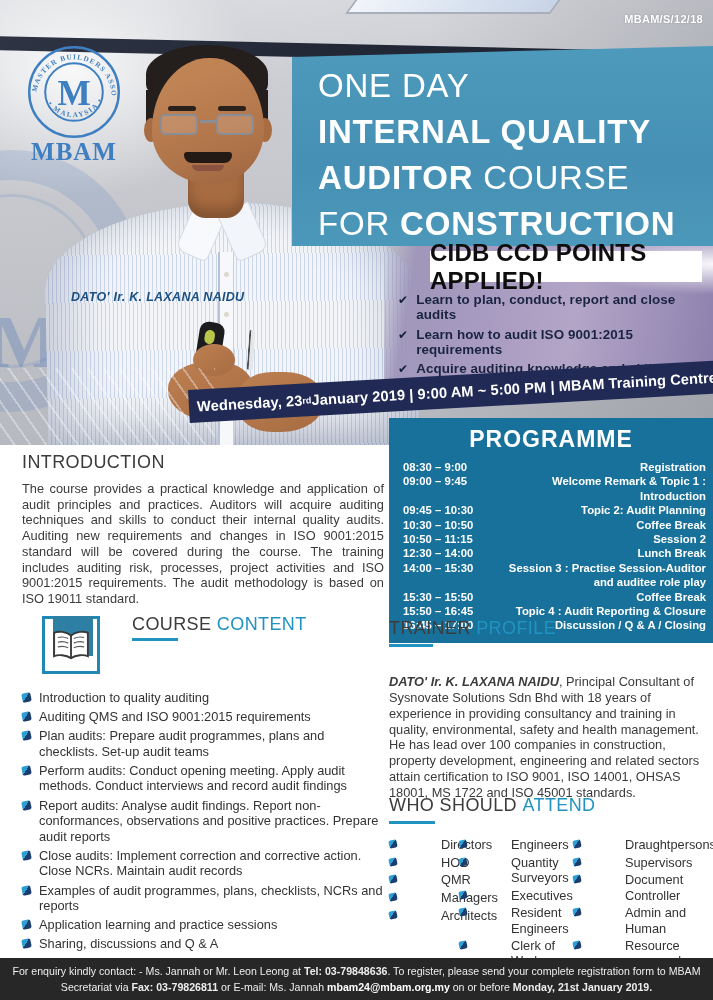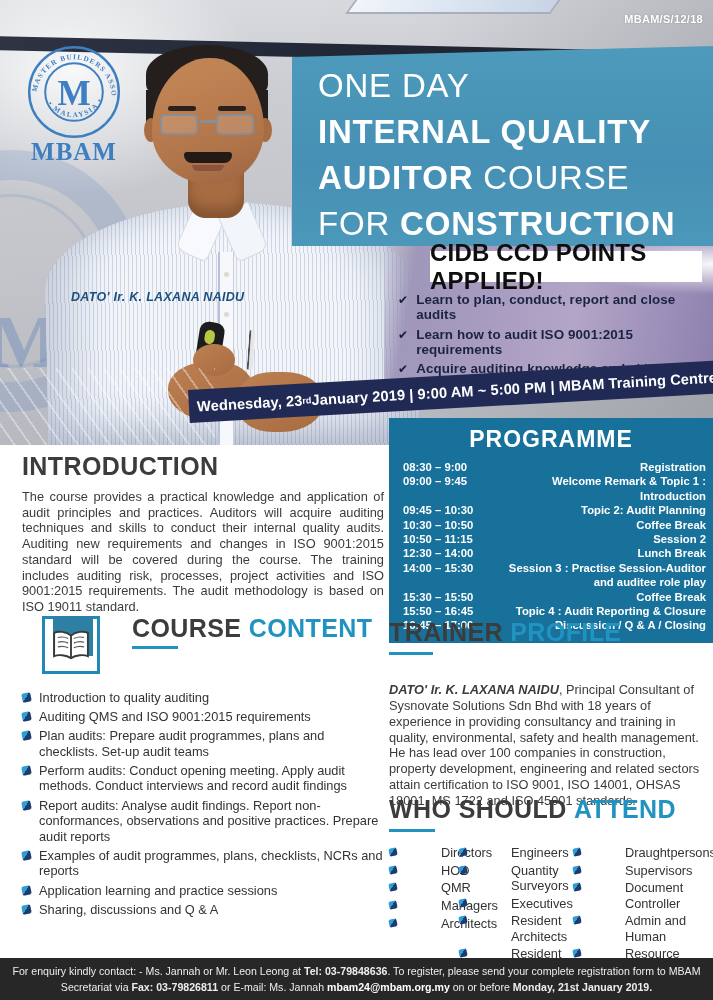--- a/index.html
+++ b/index.html
@@ -112,21 +112,21 @@
 
   .banner { position:absolute; left:188px; top:390px; width:537px; height:33px; background:#202a55;
     transform:rotate(-3.2deg); transform-origin:left top; z-index:6;
     display:flex; align-items:center; justify-content:center;
     color:#fff; font-weight:700; font-size:14.6px; letter-spacing:.1px; white-space:nowrap; }
   .banner sup { font-size:9px; vertical-align:super; }
 
   
   .content-bg { position:absolute; left:0; top:445px; width:100%; height:513px; background:#fff; z-index:4; }
 
-  .h2 { font-size:25px; font-weight:700; color:#3c3c3c; letter-spacing:.4px; white-space:nowrap; }
+  .h2 { font-size:18px; font-weight:400; color:#3c3c3c; letter-spacing:.4px; white-space:nowrap; }
   .h2 .accent { color:#2193c1; }
   .h2-bar { width:46px; height:3px; background:#2193c1; margin-top:5px; }
 
   .intro { position:absolute; left:22px; top:452px; width:362px; z-index:7; }
   .intro p { margin-top:8px; font-size:12.8px; line-height:1.23; color:#3b3b3b; text-align:justify; }
 
   .prog { position:absolute; left:389px; top:418px; width:324px; background:#18719a; z-index:6;
     padding:8px 0 10px 0; }
   .prog-title { text-align:center; color:#fff; font-size:23px; font-weight:800; letter-spacing:1px;
     margin-bottom:7px; }
@@ -347,20 +347,24 @@
         <div class="li-row" data-name="course-content-item">
         <span class="doc-bullet" data-name="doc-bullet-icon"></span>
         <span data-name="course-content-text">Perform audits: Conduct opening meeting. Apply audit methods. Conduct interviews and record audit findings</span>
       </div>
         <div class="li-row" data-name="course-content-item">
         <span class="doc-bullet" data-name="doc-bullet-icon"></span>
         <span data-name="course-content-text">Report audits: Analyse audit findings. Report non-conformances, observations and positive practices. Prepare audit reports</span>
       </div>
         <div class="li-row" data-name="course-content-item">
         <span class="doc-bullet" data-name="doc-bullet-icon"></span>
+        <span data-name="course-content-text">Close audits: Implement correction and corrective action. Close NCRs. Maintain audit records</span>
+      </div>
+        <div class="li-row" data-name="course-content-item">
+        <span class="doc-bullet" data-name="doc-bullet-icon"></span>
         <span data-name="course-content-text">Examples of audit programmes, plans, checklists, NCRs and reports</span>
       </div>
         <div class="li-row" data-name="course-content-item">
         <span class="doc-bullet" data-name="doc-bullet-icon"></span>
         <span data-name="course-content-text">Application learning and practice sessions</span>
       </div>
         <div class="li-row" data-name="course-content-item">
         <span class="doc-bullet" data-name="doc-bullet-icon"></span>
         <span data-name="course-content-text">Sharing, discussions and Q &amp; A</span>
       </div>
@@ -411,24 +415,20 @@
           <div class="li-row" data-name="attend-item">
           <span class="doc-bullet" data-name="doc-bullet-icon"></span>
           <span data-name="attend-text">Quantity Surveyors</span>
         </div>
           <div class="li-row" data-name="attend-item">
           <span class="doc-bullet" data-name="doc-bullet-icon"></span>
           <span data-name="attend-text">Executives</span>
         </div>
           <div class="li-row" data-name="attend-item">
           <span class="doc-bullet" data-name="doc-bullet-icon"></span>
-          <span data-name="attend-text">Resident Architects</span>
-        </div>
-          <div class="li-row" data-name="attend-item">
-          <span class="doc-bullet" data-name="doc-bullet-icon"></span>
           <span data-name="attend-text">Resident Engineers</span>
         </div>
           <div class="li-row" data-name="attend-item">
           <span class="doc-bullet" data-name="doc-bullet-icon"></span>
           <span data-name="attend-text">Clerk of Works</span>
         </div>
         </div>
       <div class="col3" data-name="attend-column-3">
           <div class="li-row" data-name="attend-item">
           <span class="doc-bullet" data-name="doc-bullet-icon"></span>

